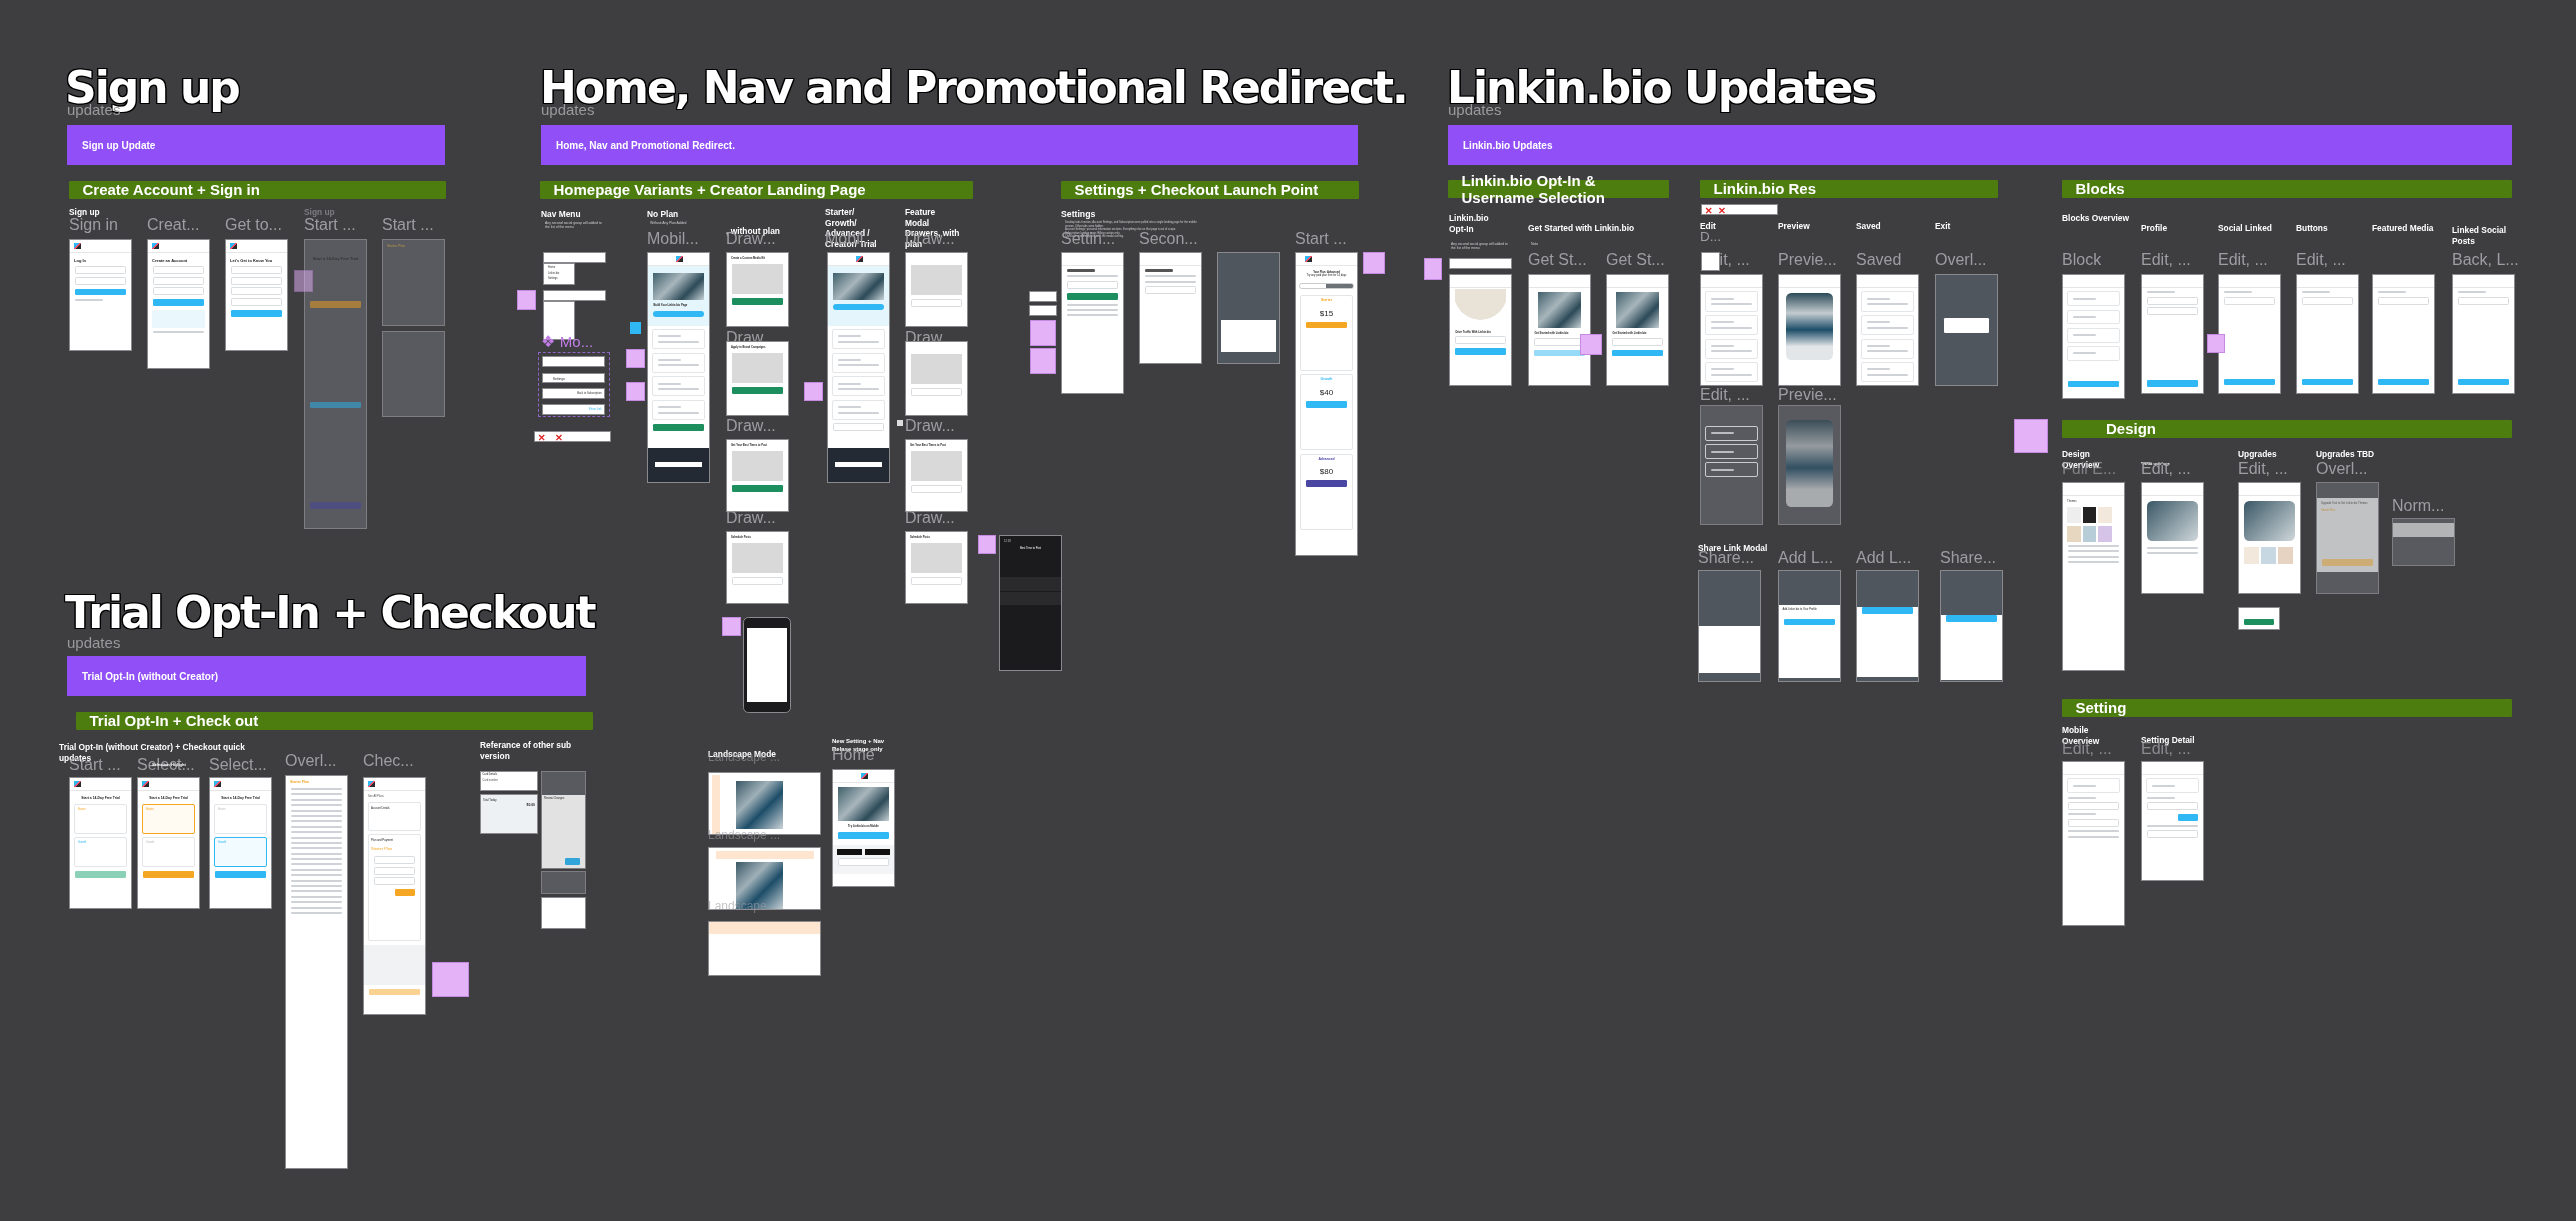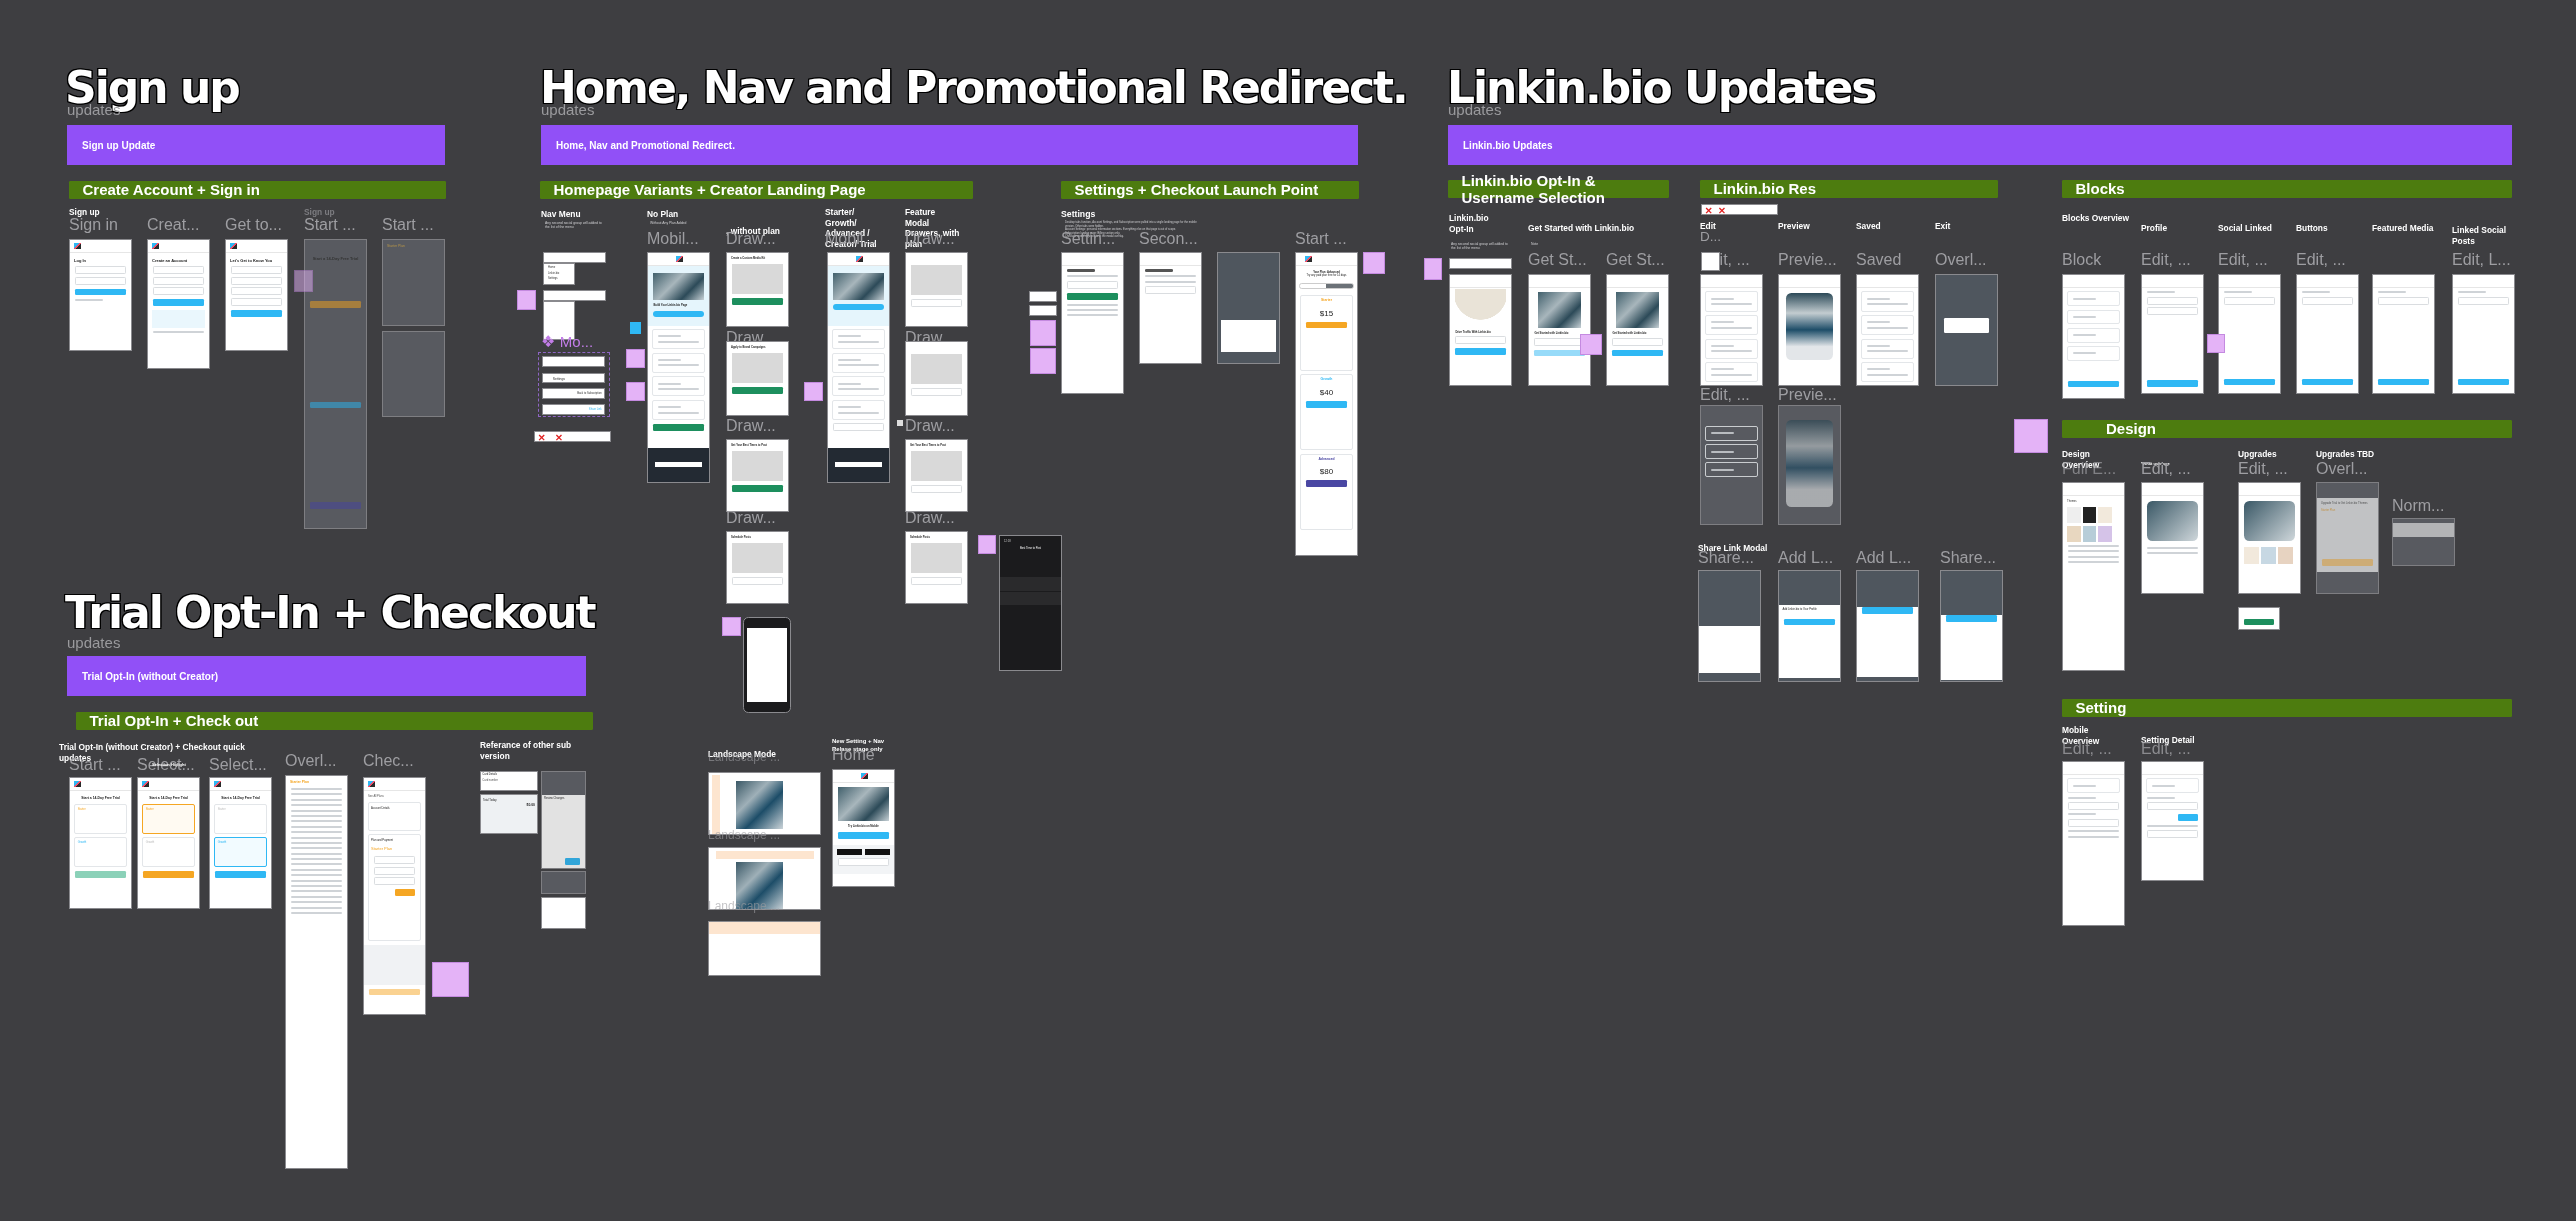--- a/index.html
+++ b/index.html
@@ -504,21 +504,21 @@
 <div class="col-label" style="left:2141px;top:223px;">Profile</div>
 <div class="col-label" style="left:2218px;top:223px;">Social Linked</div>
 <div class="col-label" style="left:2296px;top:223px;">Buttons</div>
 <div class="col-label" style="left:2372px;top:223px;">Featured Media</div>
 <div class="col-label" style="left:2452px;top:225px;width:54px;">Linked Social Posts</div>
 <div class="frame-name" style="left:2062px;top:252px;">Block</div>
 <div class="frame-name" style="left:2141px;top:252px;">Edit, ...</div>
 <div class="frame-name" style="left:2218px;top:252px;">Edit, ...</div>
 <div class="frame-name" style="left:2296px;top:252px;">Edit, ...</div>
 <div class="frame-name" style="left:2372px;top:252px;margin-top:48px;">Edit, F...</div>
-<div class="frame-name" style="left:2452px;top:252px;">Edit, L...</div>
+<div class="frame-name" style="left:2452px;top:252px;">Back, L...</div>
 <div class="frame" style="left:2062px;top:274px;width:63px;height:125px;">
     <div class="mk-hdr"></div>
     <div class="mk-card">
       <div class="mk-line short"></div>
     </div>
     <div class="mk-card">
       <div class="mk-line short"></div>
     </div>
     <div class="mk-card">
       <div class="mk-line short"></div>

